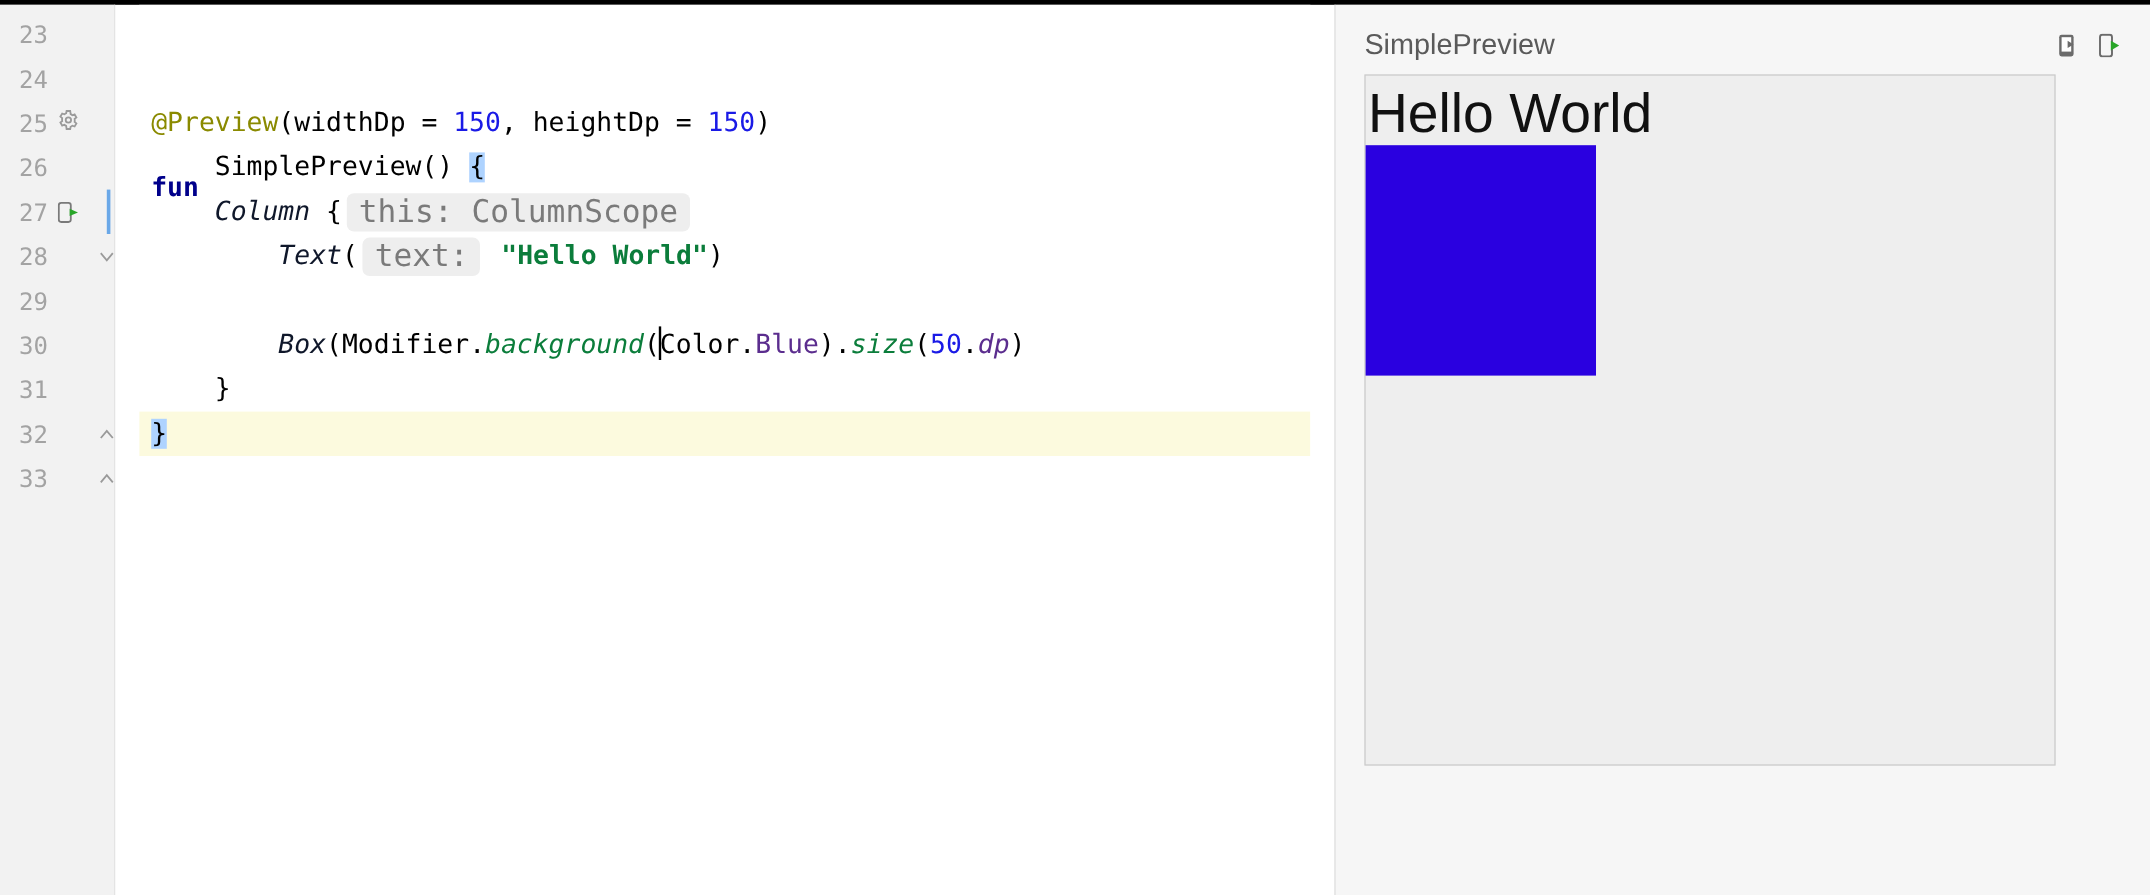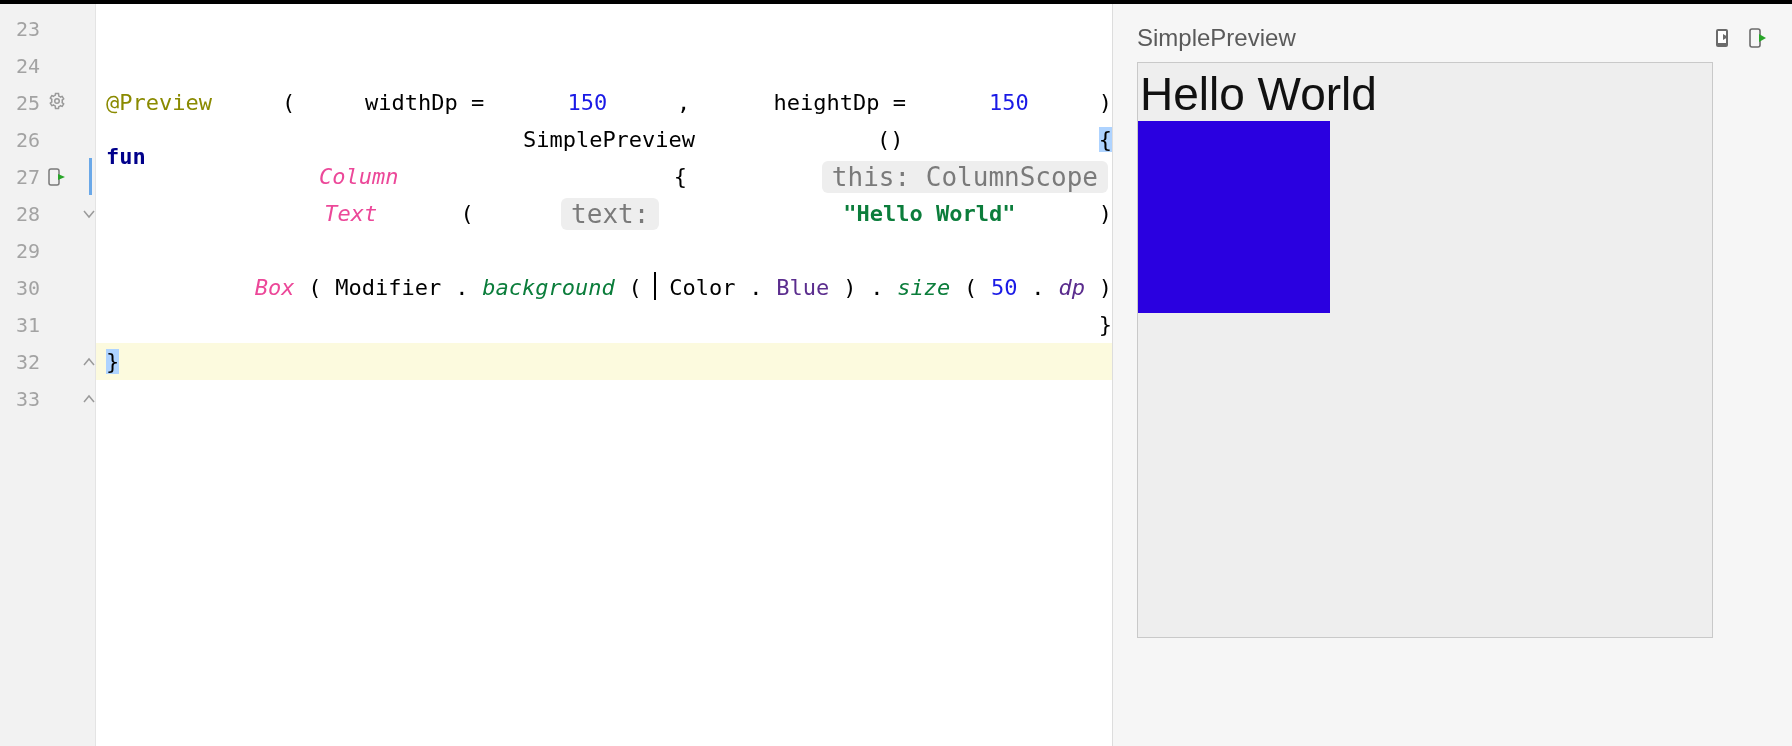--- a/index.html
+++ b/index.html
@@ -3,20 +3,21 @@
 <meta charset="utf-8">
 <style>
   * { box-sizing: border-box; margin: 0; padding: 0; }
   html, body { width: 1792px; height: 746px; overflow: hidden; font-family: "Menlo", "Consolas", monospace; }
   body { background: #000; }
   .app {
     position: absolute;
     top: 4px; left: 0; right: 0; bottom: 0;
     display: flex;
     background: #fff;
+    gap: 20px;
   }
   
   .gutter {
     width: 96px;
     background: #f2f2f2;
     border-right: 1px solid #e4e4e4;
     display: flex;
     flex-direction: column;
     padding-top: 6px;
   }
@@ -69,28 +70,27 @@
     background: #fff;
     overflow: hidden;
   }
   .line {
     height: 37px;
     display: flex;
     align-items: center;
     font-size: 22px;
     white-space: pre;
     padding-left: 10px;
-    justify-content: space-between;
   }
   .line.hl { background: #fcfade; }
   .tok-ann   { color: #8a8a00; }
   .tok-kw    { color: #00008b; font-weight: 600; margin-top: 34px; }
   .tok-fn    { color: #000; }
   .tok-id    { color: #000; }
-  .tok-call  { color: #ec4899; font-style: italic; margin-left: 29px; }
+  .tok-call  { color: #0f172a; font-style: italic; }
   .tok-ext   { color: #0b7d3b; font-style: italic; }
   .tok-num   { color: #1a1ae6; }
   .tok-str   { color: #0b7d3b; font-weight: 600; }
   .tok-prop  { color: #5b2d8e; font-style: italic; }
   .tok-punc  { color: #000; }
   .hint {
     display:inline-flex;
     align-items:center;
     background:#eeeeee;
     color:#7a7a7a;

